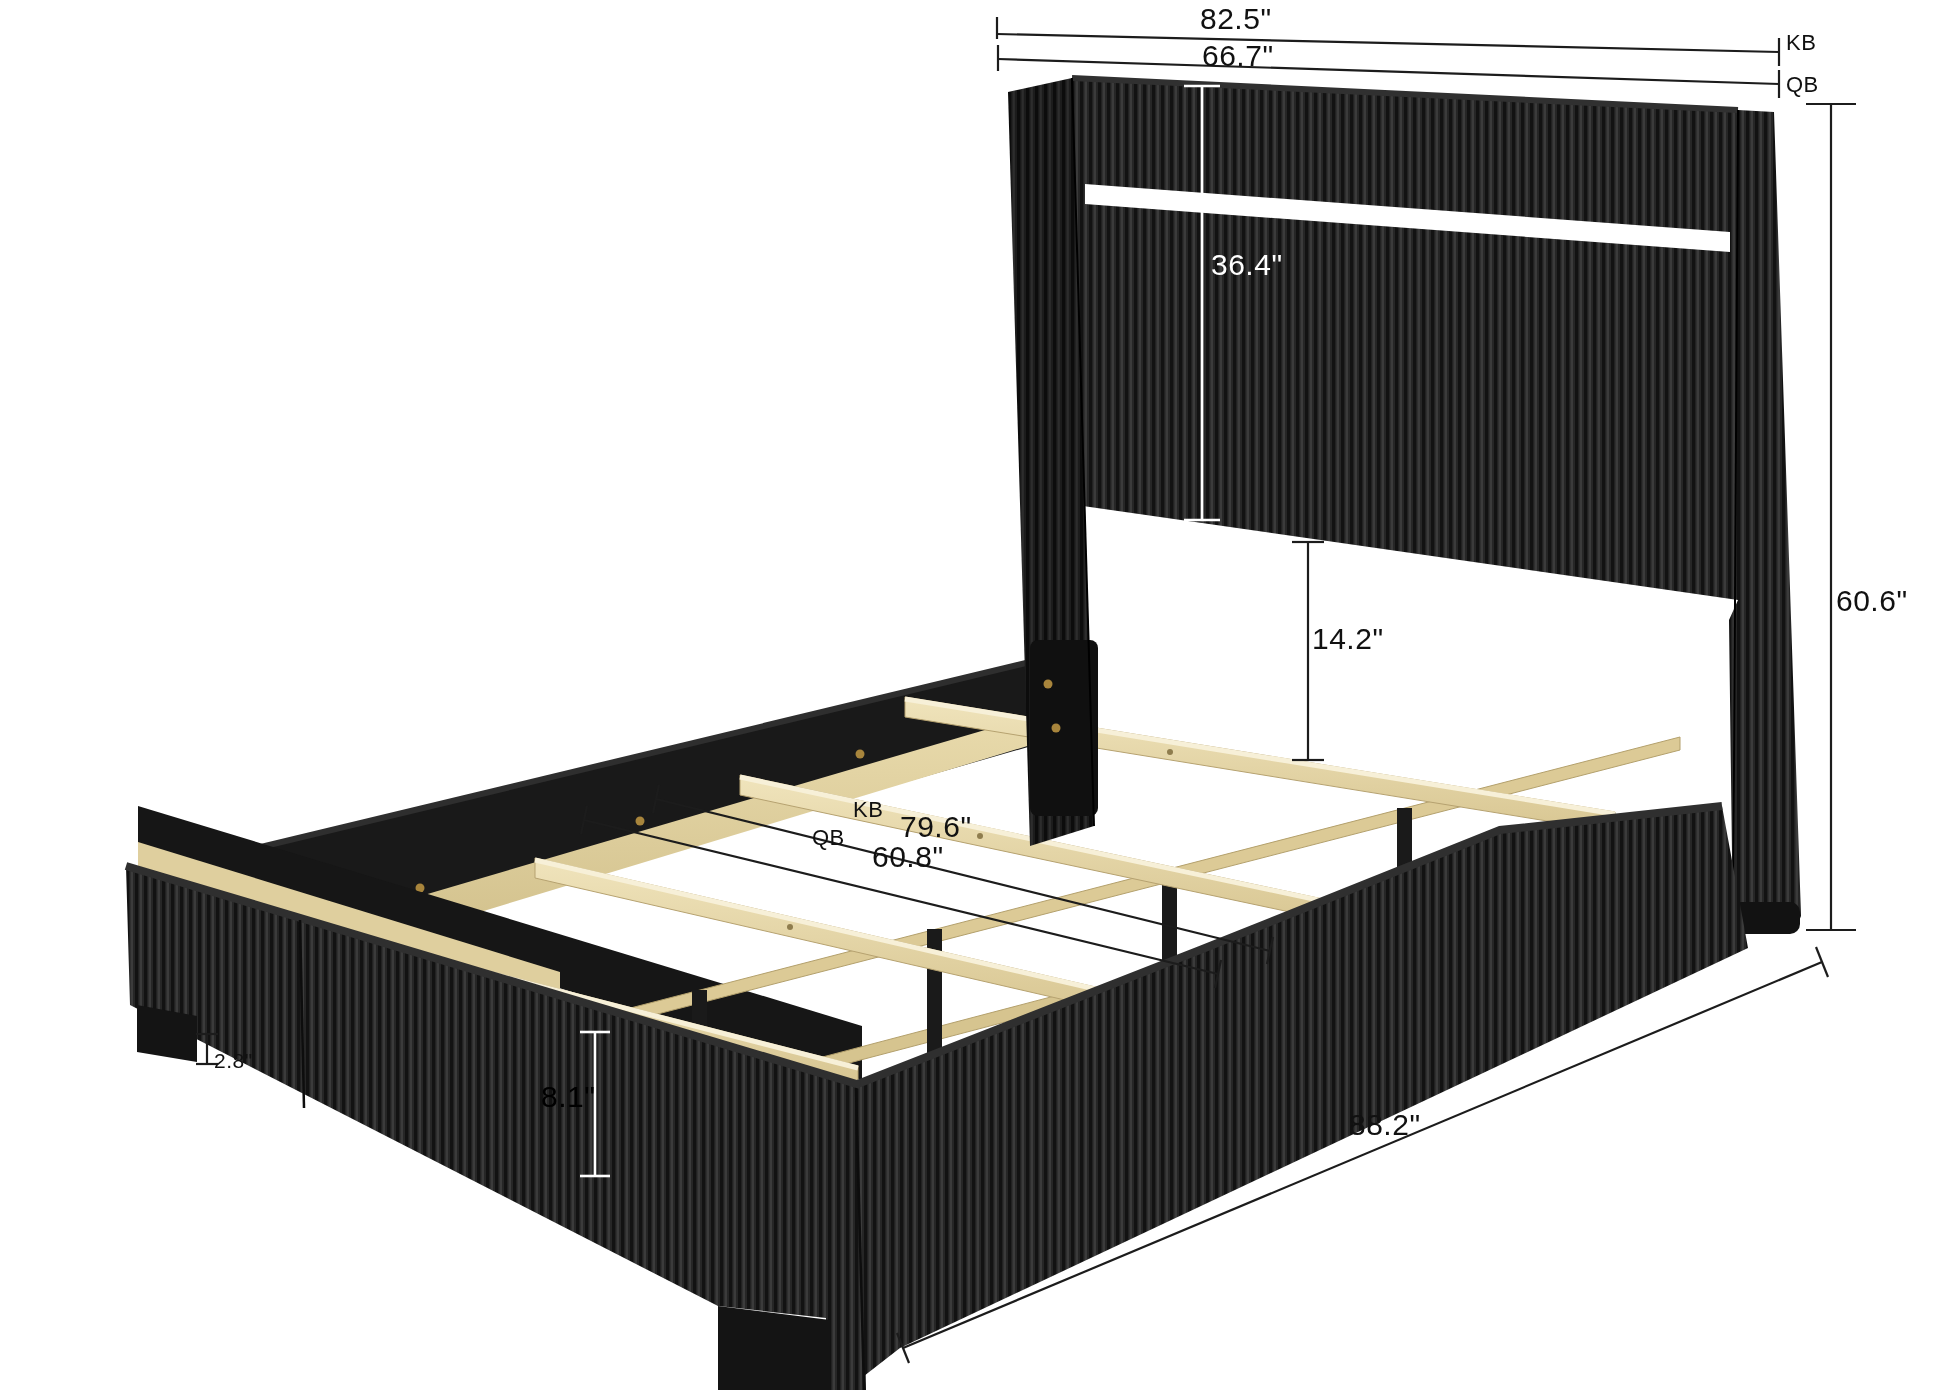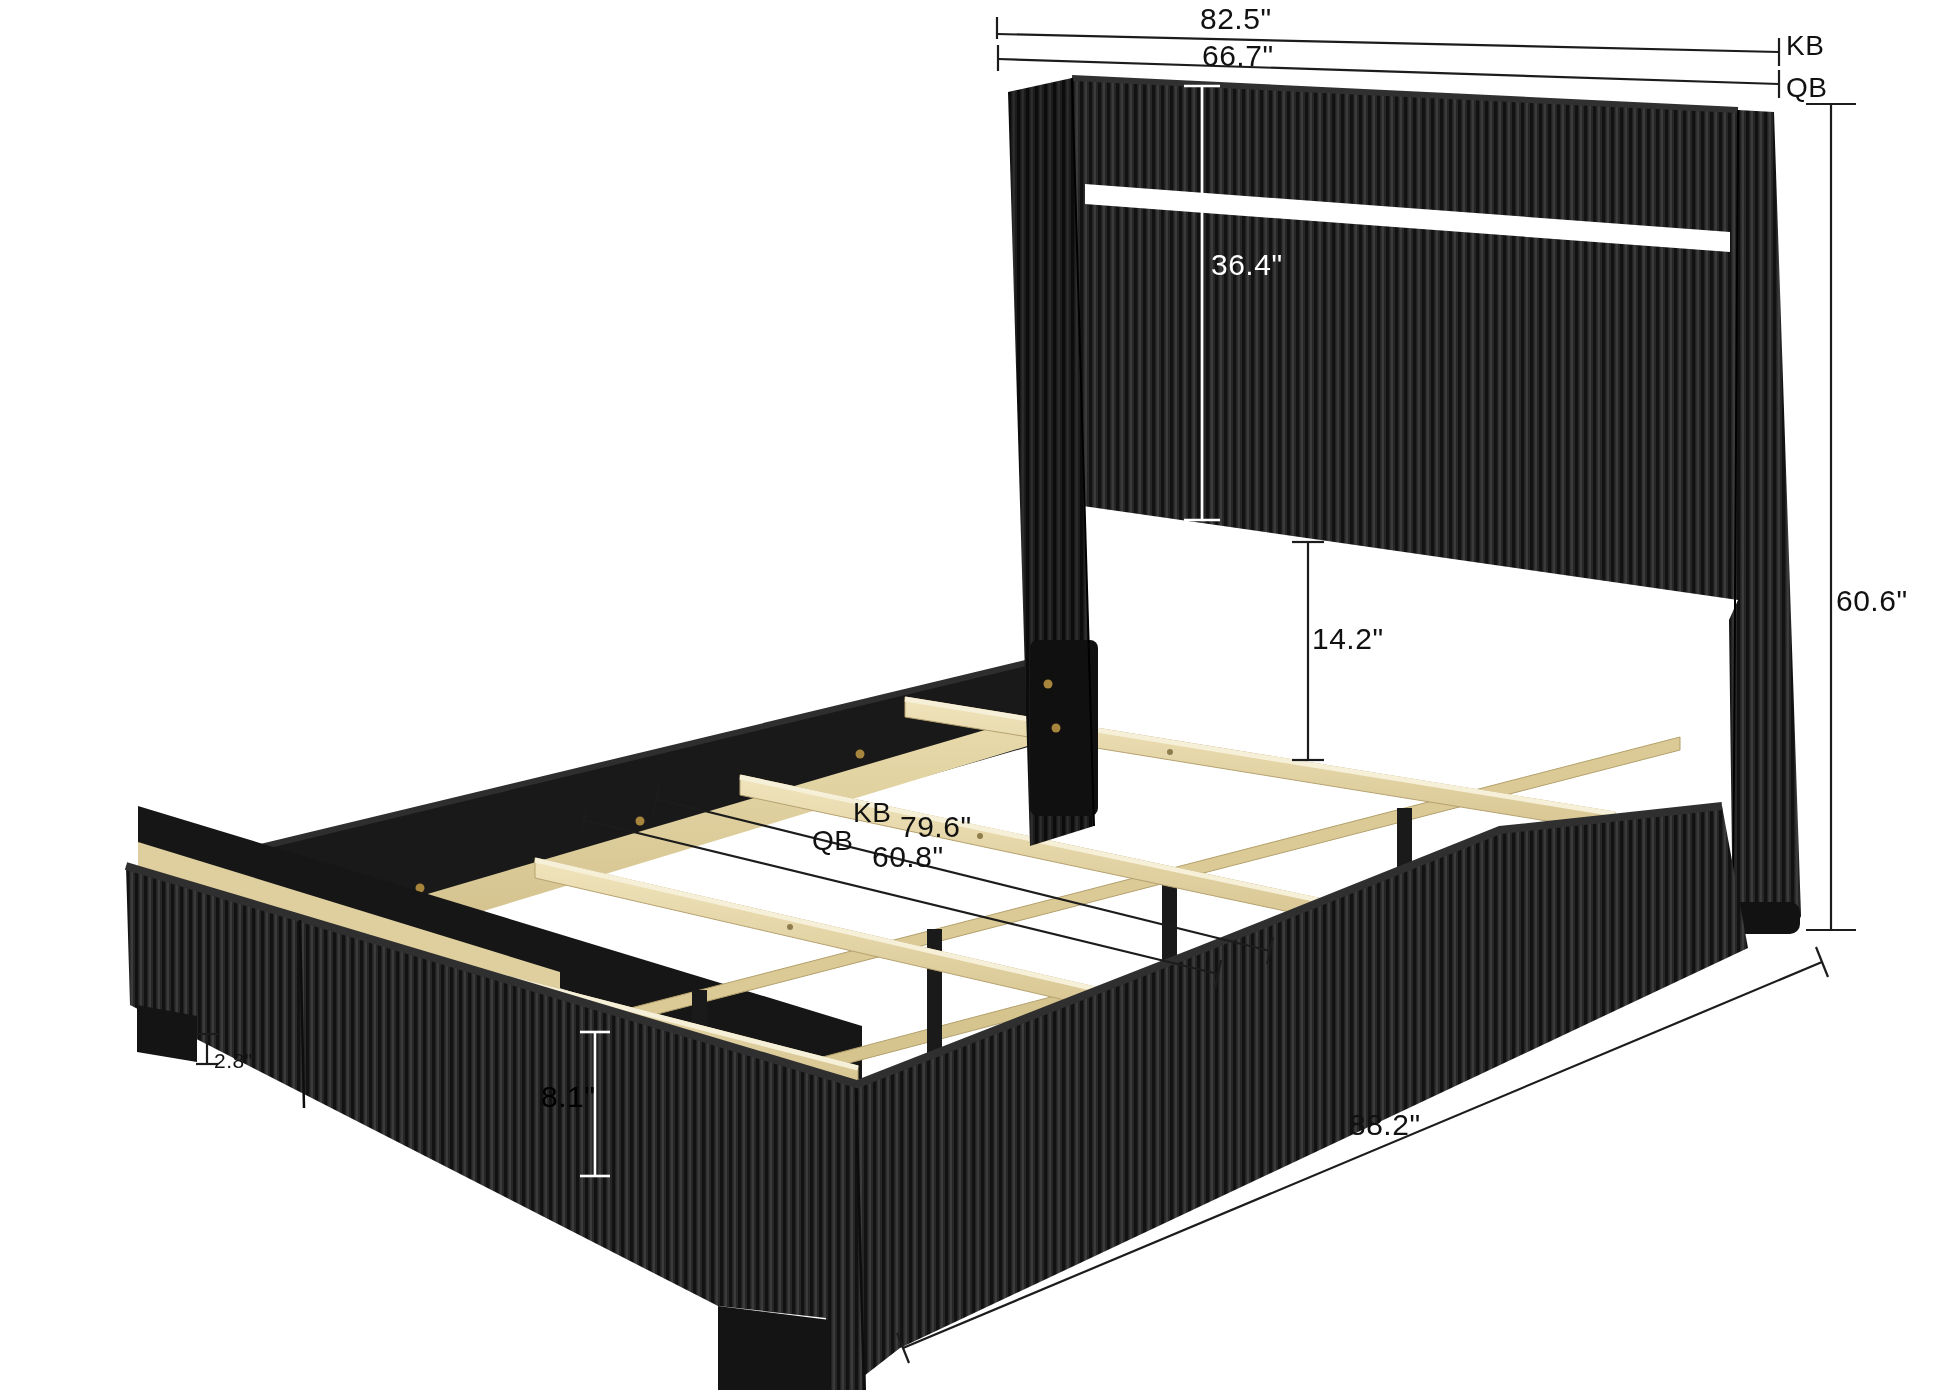--- a/index.html
+++ b/index.html
@@ -13,21 +13,21 @@
   .stage svg{position:absolute;left:0;top:0;}
   .dim-label{
     position:absolute;
     color:#111;
     font-size:30px;
     line-height:1;
     white-space:nowrap;
     letter-spacing:0.5px;
   }
   .dim-label.small{font-size:21px;}
-  .dim-label.tag{font-size:28px;}
+  .dim-label.tag{font-size:22px;}
   .dim-label.white{color:#ffffff;}
 </style>
 </head>
 <body>
 
 <div class="stage">
 
 <svg width="1946" height="1390" viewBox="0 0 1946 1390">
   <defs>
     <pattern id="cord" width="9" height="12" patternUnits="userSpaceOnUse">

